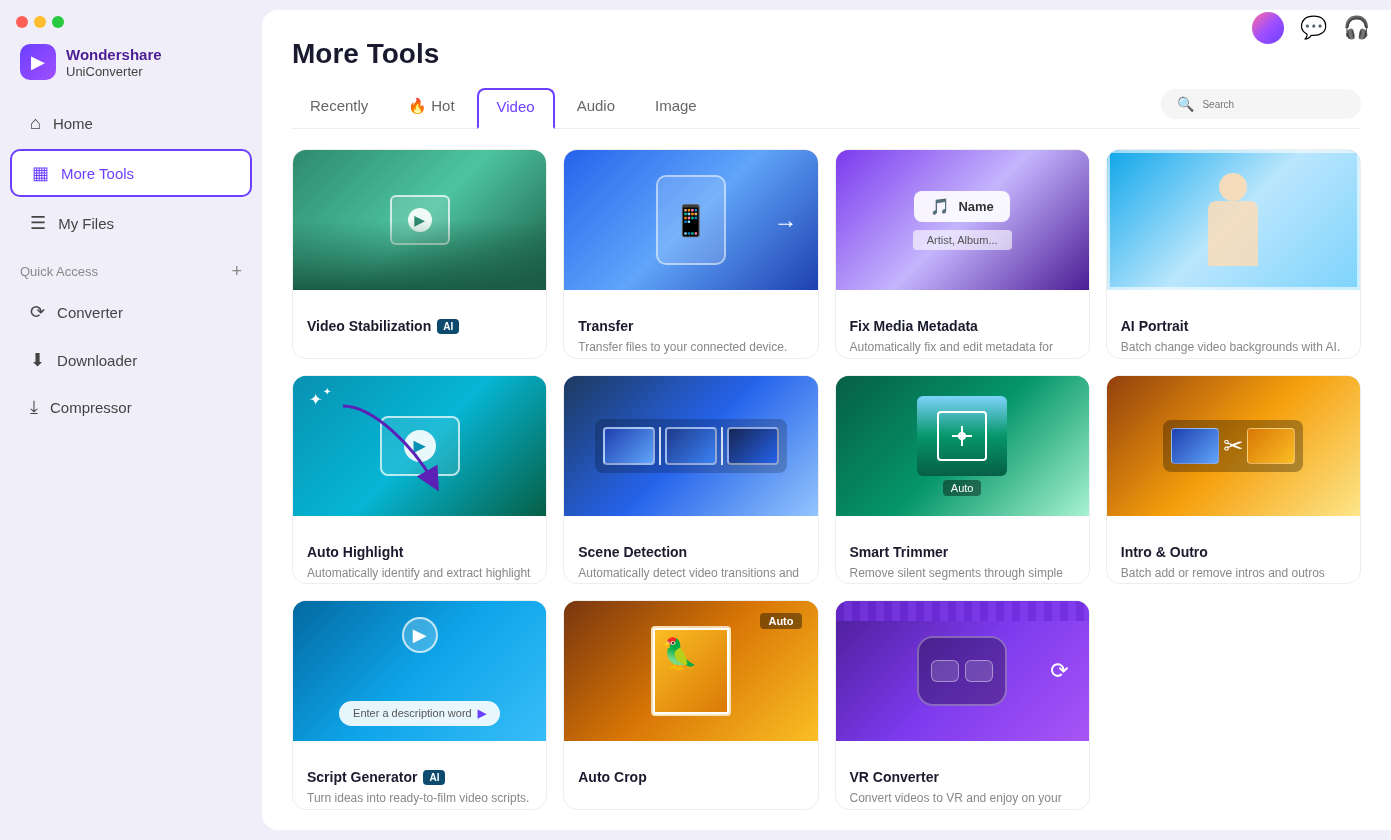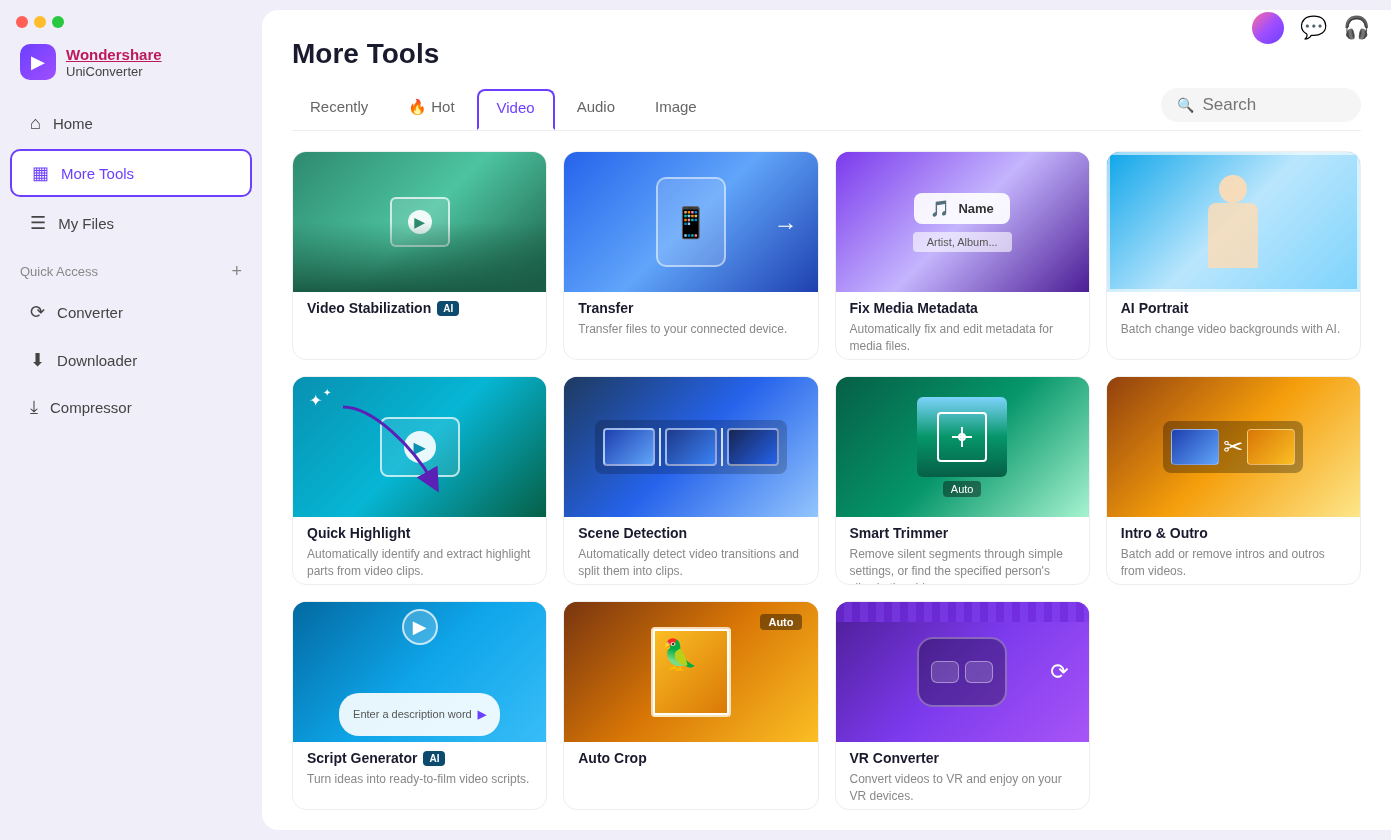--- a/index.html
+++ b/index.html
@@ -20,21 +20,21 @@
       gap: 10px;
       padding: 8px 20px 20px;
     }
     .sidebar-logo-icon {
       width: 36px; height: 36px;
       background: linear-gradient(135deg, #6c3fff, #a04fff);
       border-radius: 10px;
       display: flex; align-items: center; justify-content: center;
       color: white; font-size: 18px;
     }
-    .sidebar-logo-text { font-size: 15px; font-weight: 600; color: #be185d; line-height: 1.2; text-decoration: underline; }
+    .sidebar-logo-text { font-size: 15px; font-weight: 600; color: #4c1d95; line-height: 1.2; }
     .sidebar-logo-sub { font-size: 13px; color: #444; }
 
     .sidebar-nav-item {
       display: flex; align-items: center; gap: 12px;
       padding: 11px 20px;
       cursor: pointer;
       border-radius: 10px;
       margin: 2px 10px;
       color: #444;
       font-size: 15px;
@@ -117,21 +117,21 @@
       align-items: center;
       background: #f5f5f5;
       border-radius: 20px;
       padding: 7px 16px;
       gap: 8px;
       min-width: 200px;
       margin-bottom: 8px;
     }
     .search-box input {
       border: none; background: transparent; outline: none;
-      font-size: 17px; color: #555; width: 140px;
+      font-size: 10px; color: #555; width: 140px;
     }
     .search-icon { color: #888; font-size: 14px; }
 
     
     .tool-grid {
       flex: 1;
       overflow-y: auto;
       padding: 20px 30px 20px;
       display: grid;
       grid-template-columns: repeat(4, 1fr);
@@ -147,21 +147,21 @@
       transition: box-shadow 0.2s;
     }
     .tool-card-image {
       width: 100%; height: 140px;
       object-fit: cover;
       display: flex; align-items: center; justify-content: center;
       font-size: 40px;
       position: relative;
       overflow: hidden;
     }
-    .tool-card-body { padding: 8px 14px 14px; }
+    .tool-card-body { padding: 28px 14px 14px; }
     .tool-card-title {
       font-size: 14px;
       font-weight: 700;
       color: #1a1a2e;
       margin-bottom: 5px;
       display: flex; align-items: center; gap: 6px;
     }
     .ai-badge {
       background: #0c4a6e;
       color: white;
@@ -363,21 +363,21 @@
             <defs>
               <marker id="arrowhead" markerWidth="8" markerHeight="8" refX="4" refY="4" orient="auto">
                 <path d="M0,0 L8,4 L0,8 Z" fill="#5b21b6"></path>
               </marker>
             </defs>
             <path d="M10,10 C40,10 80,50 100,85" stroke="#5b21b6" stroke-width="3" fill="none" marker-end="url(#arrowhead)"></path>
           </svg>
         </div>
       </div>
       <div class="tool-card-body" data-name="tool-body-autohighlight">
-        <div class="tool-card-title" data-name="tool-title-autohighlight">Quick Highlight</div>
+        <div class="tool-card-title" data-name="tool-title-autohighlight">Auto Highlight</div>
         <div class="tool-card-desc" data-name="tool-desc-autohighlight">Automatically identify and extract highlight parts from video clips.</div>
       </div>
     </div>
 
     <div class="tool-card" data-name="tool-card-scene-detection">
       <div class="tool-card-image img-scene" data-name="tool-image-scene">
         <div class="card-img-content" style="background:linear-gradient(135deg,#1e3a5f,#2563eb,#93c5fd);flex-direction:column;gap:4px;">
           <div style="display:flex;gap:4px;padding:8px;background:rgba(0,0,0,0.2);border-radius:8px;">
             <div style="width:52px;height:38px;background:linear-gradient(135deg,#1e40af,#60a5fa);border-radius:4px;border:2px solid rgba(255,255,255,0.5);"></div>
             <div style="width:2px;height:38px;background:rgba(255,255,255,0.8);"></div>
@@ -427,21 +427,21 @@
       <div class="tool-card-body" data-name="tool-body-intro">
         <div class="tool-card-title" data-name="tool-title-intro">Intro &amp; Outro</div>
         <div class="tool-card-desc" data-name="tool-desc-intro">Batch add or remove intros and outros from videos.</div>
       </div>
     </div>
 
     <div class="tool-card" data-name="tool-card-script-generator">
       <div class="tool-card-image img-script" data-name="tool-image-script">
         <div class="card-img-content" style="background:linear-gradient(135deg,#0369a1,#0ea5e9,#38bdf8);flex-direction:column;align-items:center;justify-content:center;gap:12px;">
           <div style="width:36px;height:36px;background:rgba(255,255,255,0.2);border-radius:50%;border:2px solid rgba(255,255,255,0.7);display:flex;align-items:center;justify-content:center;color:white;font-size:18px;">▶</div>
-          <div style="background:rgba(255,255,255,0.9);border-radius:20px;padding:15px 14px;font-size:11px;color:#555;display:flex;align-items:center;gap:6px;margin-top:36px;">
+          <div style="background:rgba(255,255,255,0.9);border-radius:20px;padding:6px 14px;font-size:11px;color:#555;display:flex;align-items:center;gap:6px;margin-top:36px;">
             Enter a description word <span style="color:#6c3fff;font-weight:700;">▶</span>
           </div>
         </div>
       </div>
       <div class="tool-card-body" data-name="tool-body-script">
         <div class="tool-card-title" data-name="tool-title-script">
           <span>Script Generator</span>
           <span class="ai-badge" data-name="ai-badge-script">AI</span>
         </div>
         <div class="tool-card-desc" data-name="tool-desc-script">Turn ideas into ready-to-film video scripts.</div>

